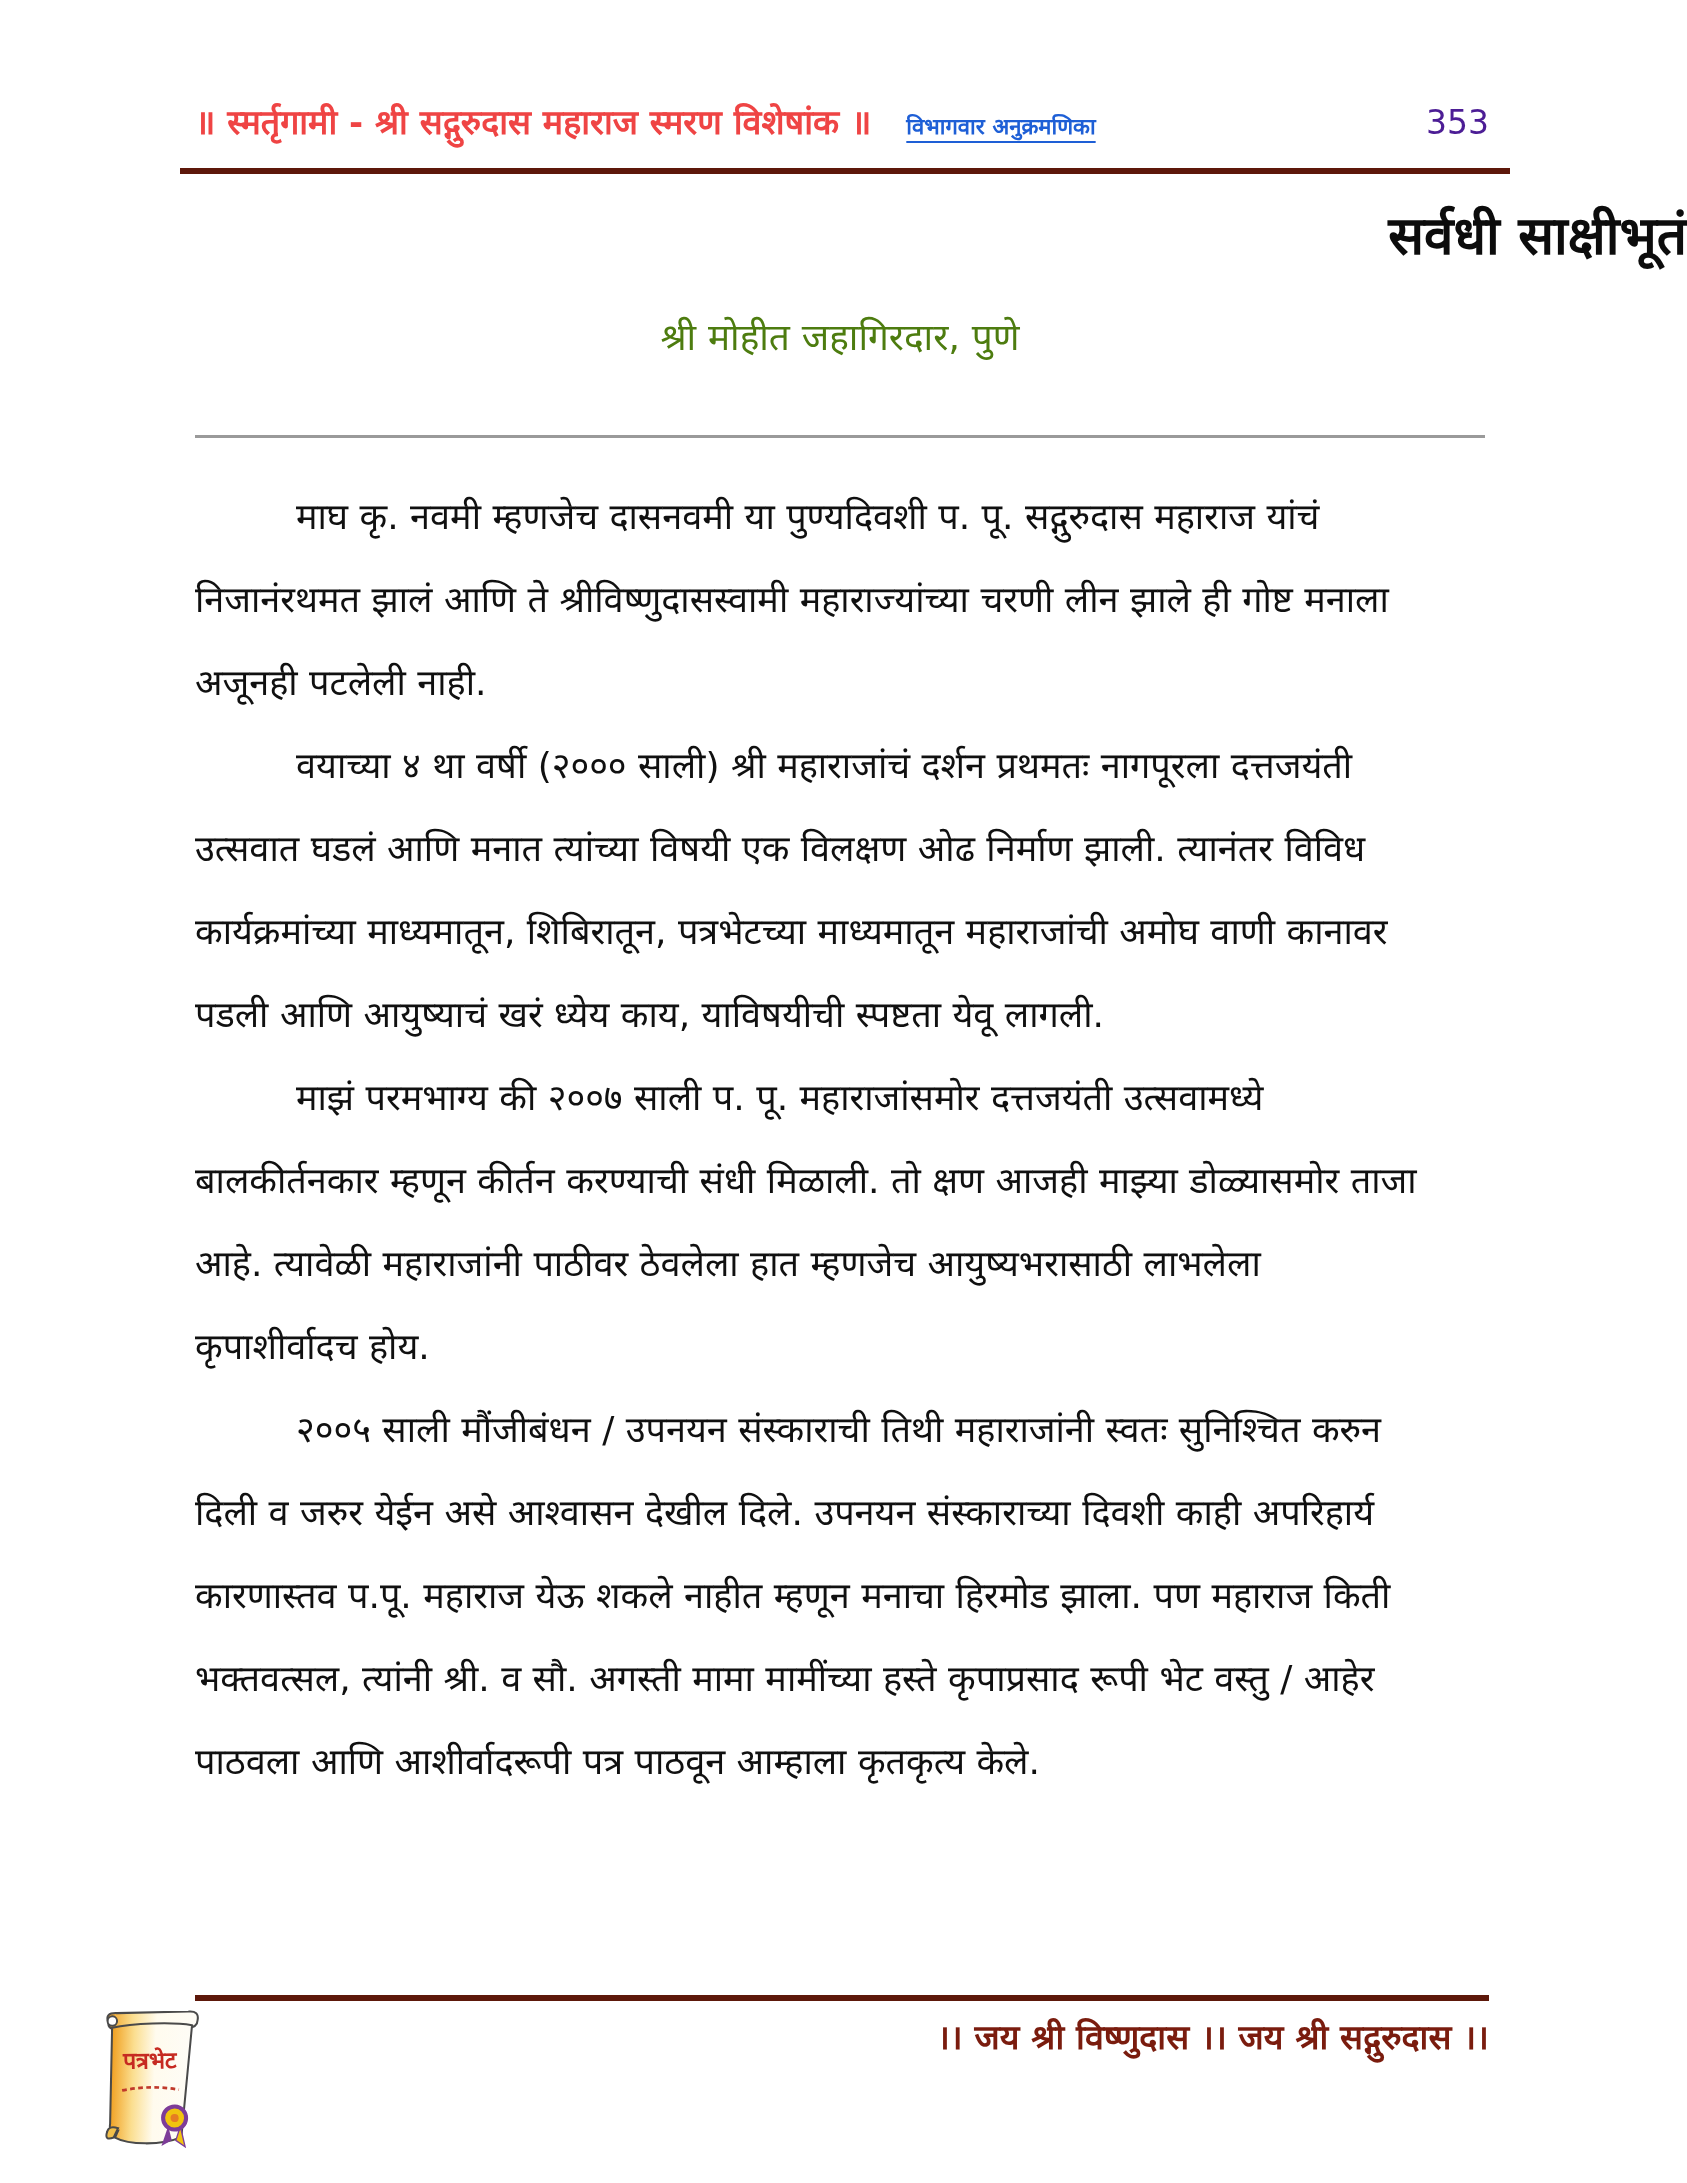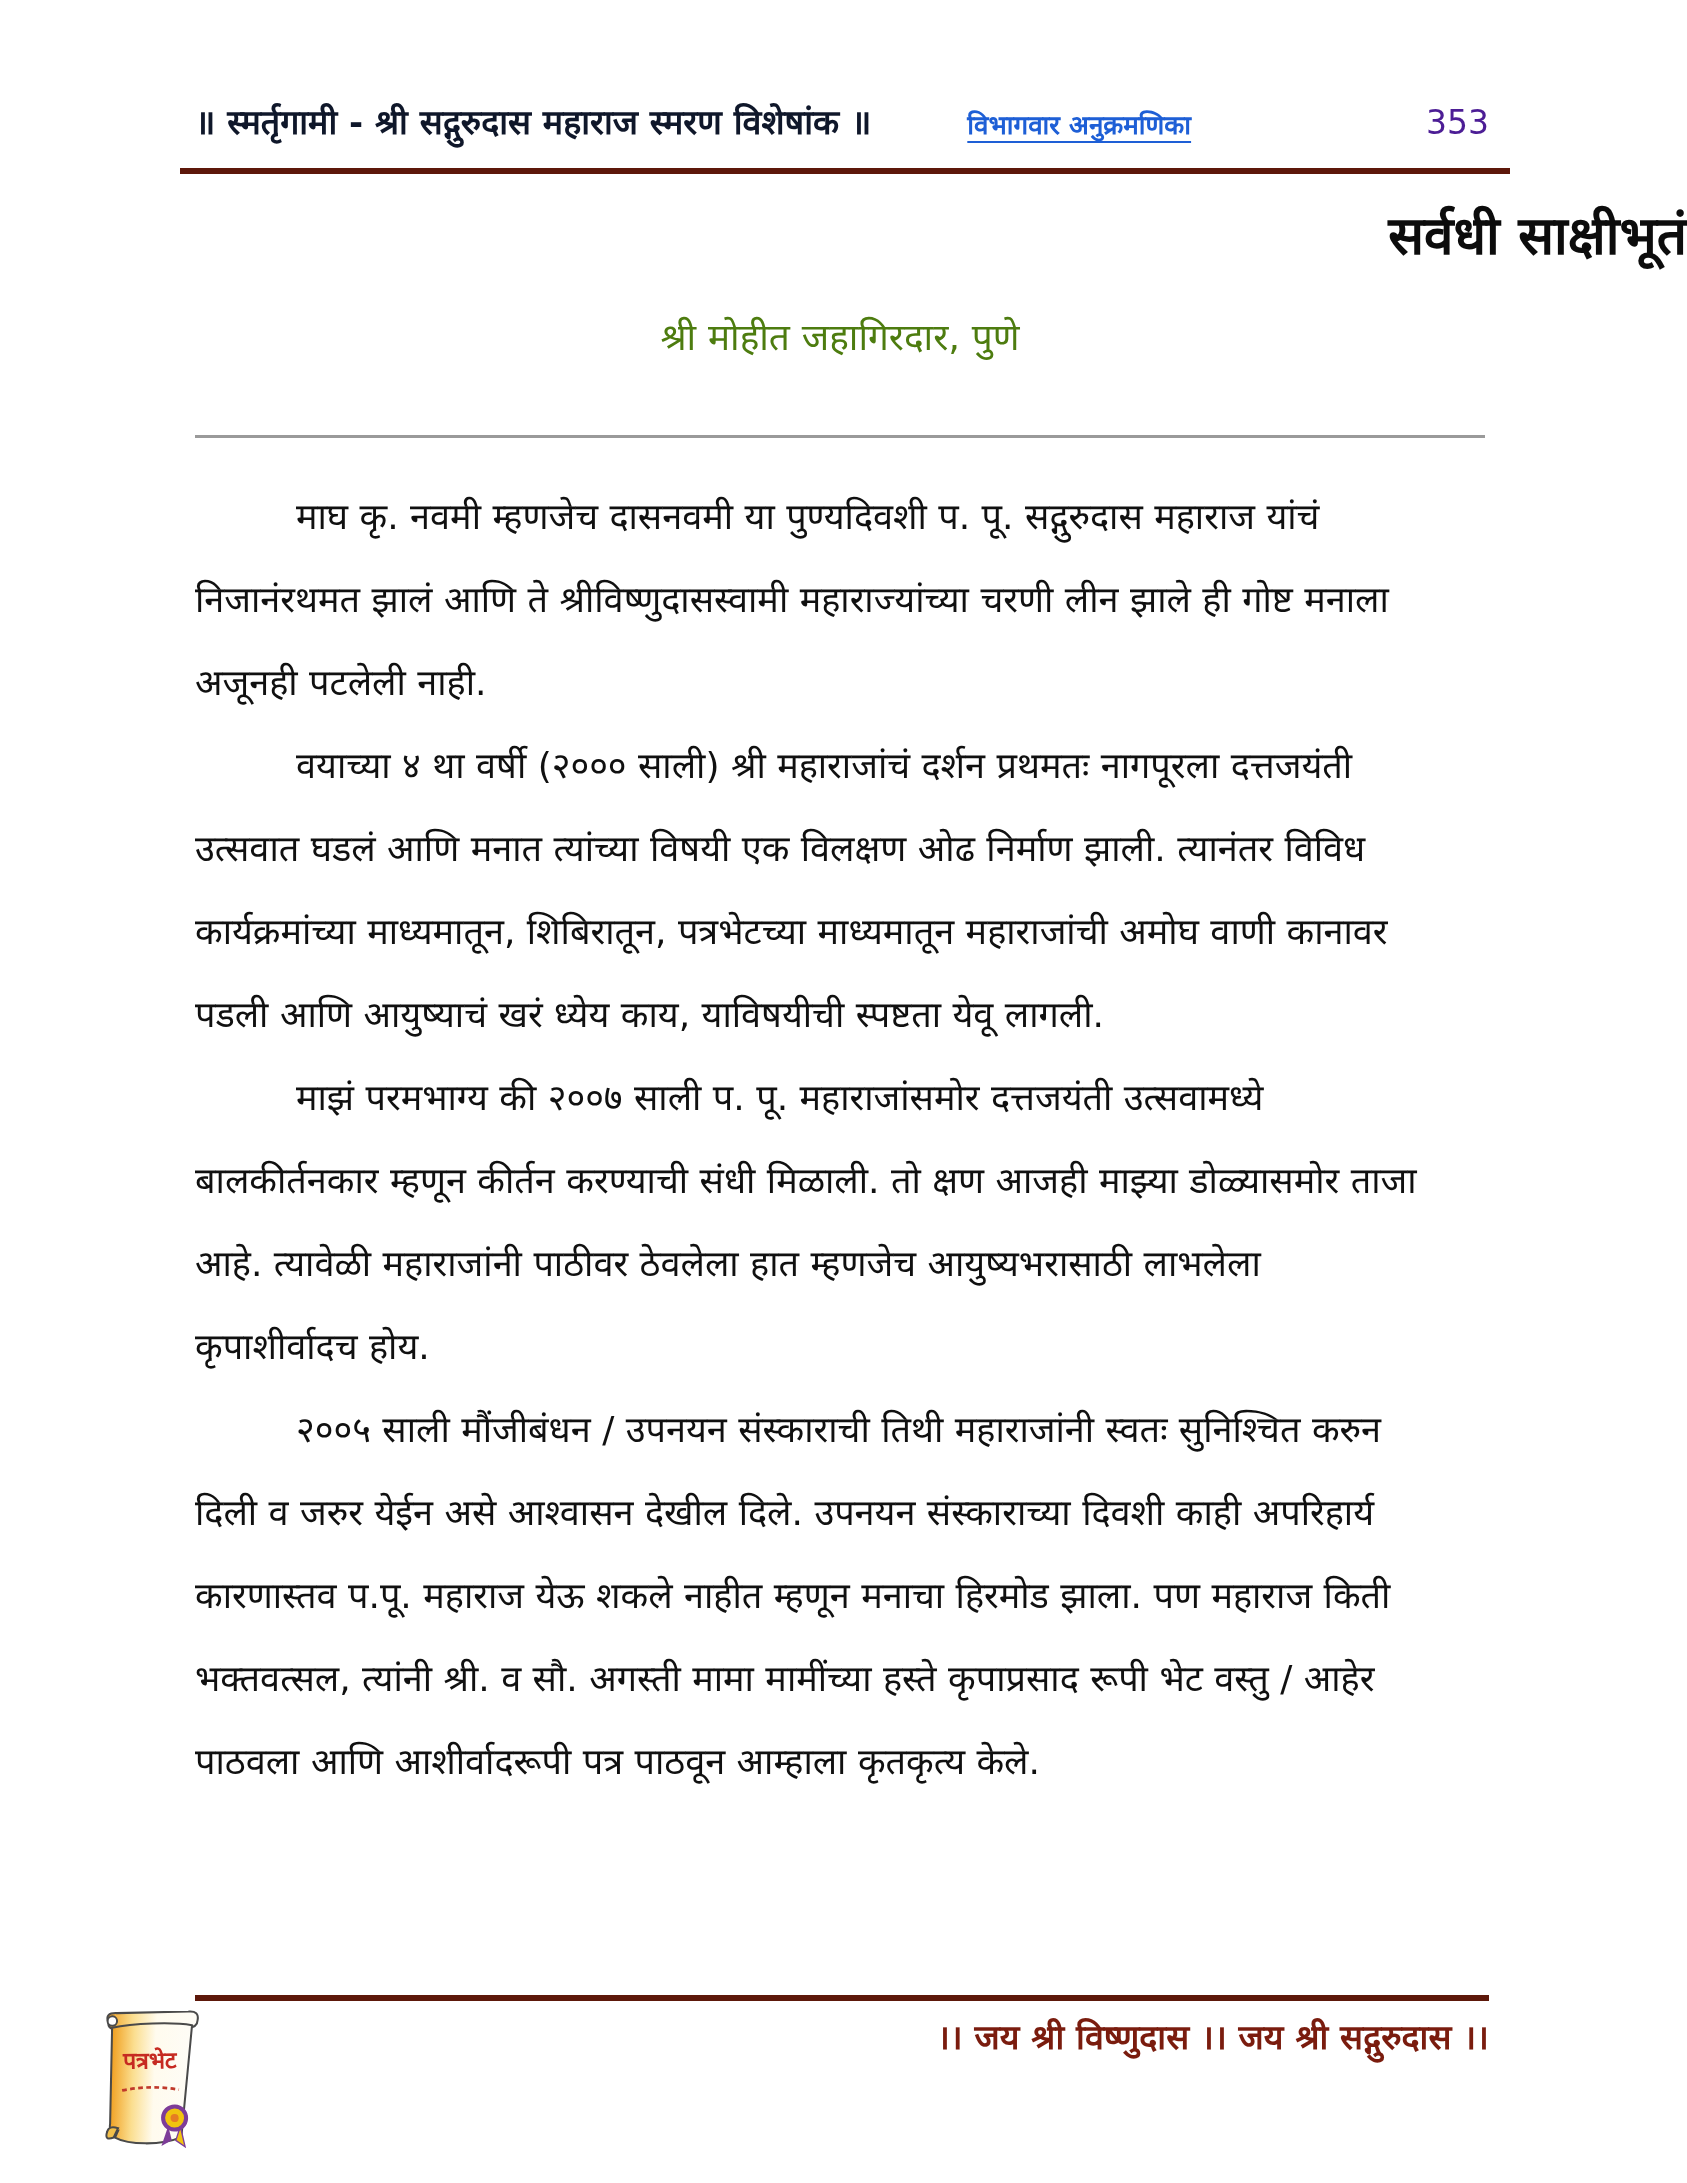--- a/index.html
+++ b/index.html
@@ -11,25 +11,25 @@
     color: #111;
   }
   .page { position: absolute; inset: 0; overflow: hidden; }
 
   
   .header-row {
     position: absolute; top: 98px; left: 195px; right: 198px;
     display: flex; align-items: baseline;
   }
   .journal-title {
-    color: #0f172a; font-weight: bold; font-size: 34px; white-space: nowrap;
+    color: #ef4444; font-weight: bold; font-size: 34px; white-space: nowrap;
   }
   .index-link {
-    margin-left: 96px;
-    color: #1E5FD6; font-weight: bold; font-size: 26px;
+    margin-left: 35px;
+    color: #1E5FD6; font-weight: bold; font-size: 22px;
     text-decoration: underline; text-underline-offset: 6.6px;
     white-space: nowrap; cursor: pointer;
   }
   .page-number {
     margin-left: auto;
     color: #4c1d95; font-weight: normal; font-size: 33px;
   }
   .header-rule {
     position: absolute; top: 168px; left: 180px; right: 177px;
     height: 6px; background: #5D180A;

